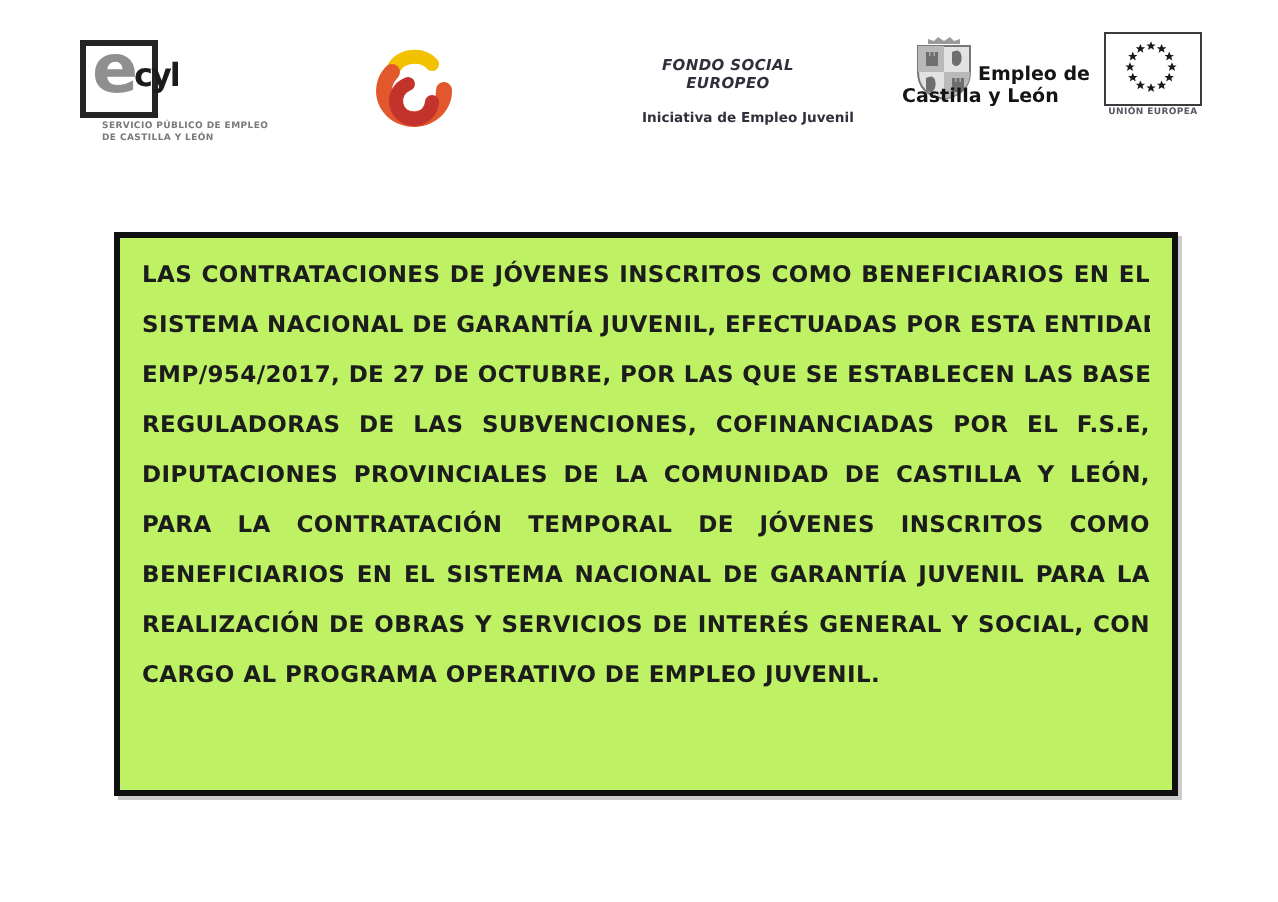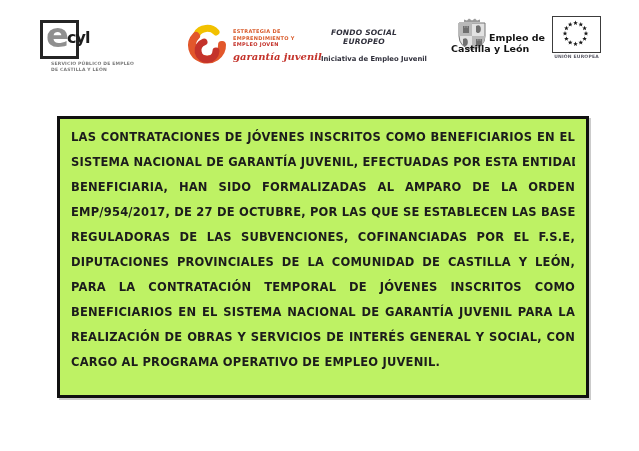--- a/index.html
+++ b/index.html
@@ -68,26 +68,20 @@
       <div>DE CASTILLA Y LEÓN</div>
     </div>
   </div>
 
   <div class="logo gj">
     <svg class="gj-swirl" width="46" height="46" viewBox="0 0 46 46">
       <path d="M33 8 a11 9 0 0 0 -19 2" stroke="#f2c100" stroke-width="7" fill="none" stroke-linecap="round"></path>
       <path d="M13 12 a15 14 0 1 0 26 9" stroke="#e2572b" stroke-width="8" fill="none" stroke-linecap="round"></path>
       <path d="M33 27 a9 9 0 1 1 -12 -9" stroke="#c4332b" stroke-width="7" fill="none" stroke-linecap="round"></path>
     </svg>
-    <div class="gj-text">
-      <div class="gj-line">ESTRATEGIA DE</div>
-      <div class="gj-line">EMPRENDIMIENTO Y</div>
-      <div class="gj-line gj-line3">EMPLEO JOVEN</div>
-      <div class="gj-script">garantía juvenil</div>
-    </div>
   </div>
 
   <div class="logo fse">
     <div class="fse-t">FONDO SOCIAL</div>
     <div class="fse-t">EUROPEO</div>
     <div class="fse-sub">Iniciativa de Empleo Juvenil</div>
   </div>
 
   <div class="logo junta">
     <svg class="junta-shield" width="28" height="34" viewBox="0 0 28 34">
@@ -136,21 +130,20 @@
         <use href="#star" transform="translate(13.4,11.2)"></use>
         <use href="#star" transform="translate(17.2,7.4)"></use>
       </svg>
     </div>
     <div class="eu-label">UNIÓN EUROPEA</div>
   </div>
 
   <div class="notice">
     <div class="nline">LAS CONTRATACIONES DE JÓVENES INSCRITOS COMO BENEFICIARIOS EN EL</div>
     <div class="nline">SISTEMA NACIONAL DE GARANTÍA JUVENIL, EFECTUADAS POR ESTA ENTIDAD</div>
-    <div class="nline">BENEFICIARIA, HAN SIDO FORMALIZADAS AL AMPARO DE LA ORDEN</div>
     <div class="nline">EMP/954/2017, DE 27 DE OCTUBRE, POR LAS QUE SE ESTABLECEN LAS BASES</div>
     <div class="nline">REGULADORAS DE LAS SUBVENCIONES, COFINANCIADAS POR EL F.S.E,</div>
     <div class="nline">DIPUTACIONES PROVINCIALES DE LA COMUNIDAD DE CASTILLA Y LEÓN,</div>
     <div class="nline">PARA LA CONTRATACIÓN TEMPORAL DE JÓVENES INSCRITOS COMO</div>
     <div class="nline">BENEFICIARIOS EN EL SISTEMA NACIONAL DE GARANTÍA JUVENIL PARA LA</div>
     <div class="nline">REALIZACIÓN DE OBRAS Y SERVICIOS DE INTERÉS GENERAL Y SOCIAL, CON</div>
     <div class="nline last">CARGO AL PROGRAMA OPERATIVO DE EMPLEO JUVENIL.</div>
   </div>
 
 </div>

